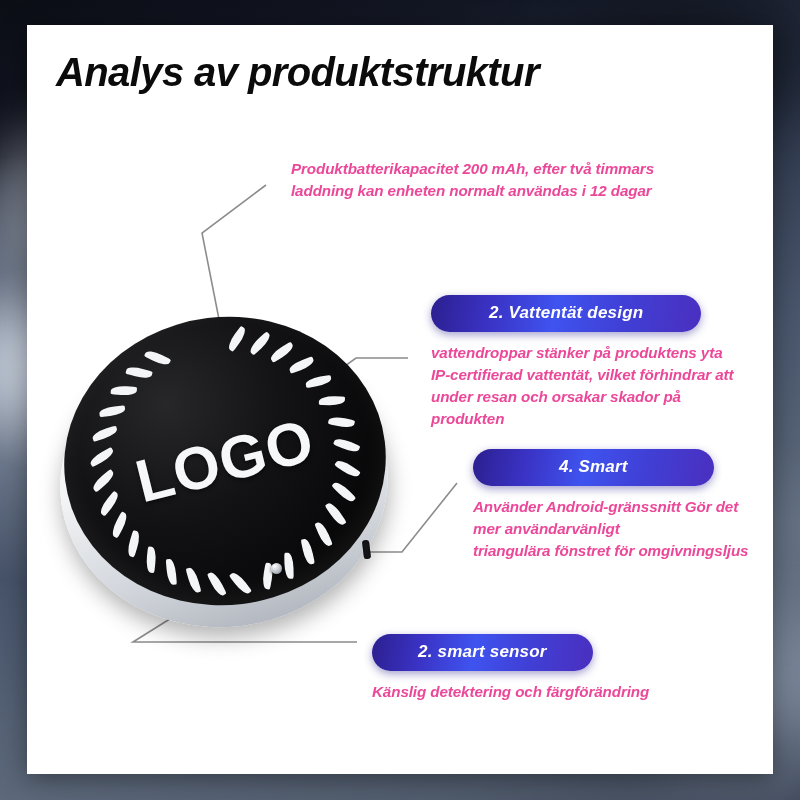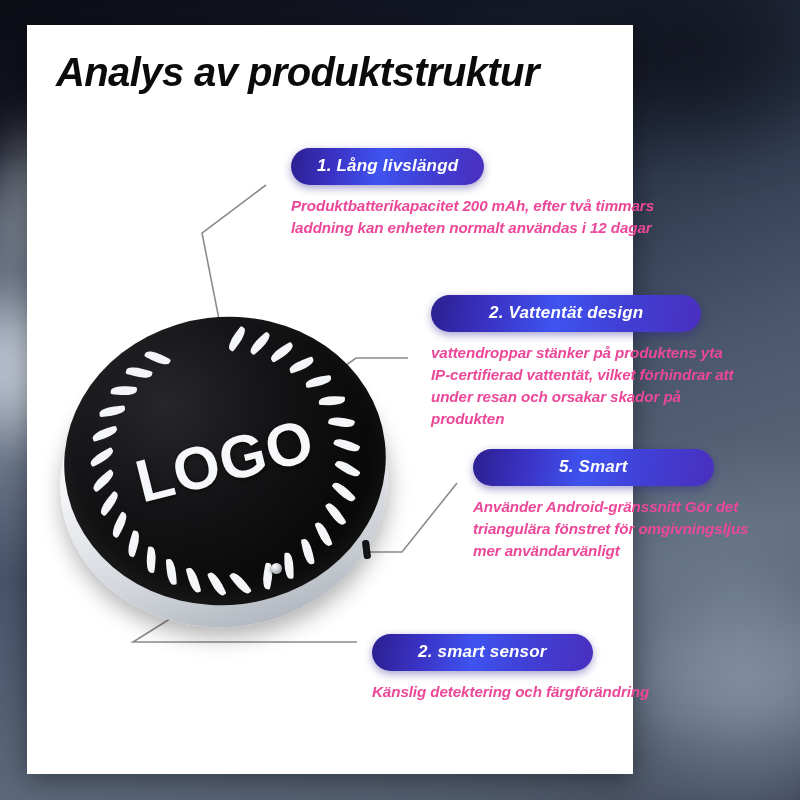--- a/index.html
+++ b/index.html
@@ -42,21 +42,21 @@
     filter: blur(18px); }
   .streak-e { left: 540px; top: -30px; width: 300px; height: 180px;
     background: radial-gradient(ellipse at center, rgba(12,14,22,.95), rgba(12,14,22,0));
     border-radius: 50%; }
 
   
   #card {
     position: absolute;
     left: 27px;
     top: 25px;
-    width: 606px;
+    width: 746px;
     height: 749px;
     background: #ffffff;
     box-shadow: 0 6px 26px rgba(0,0,0,.42);
   }
 
   
   #title {
     position: absolute;
     left: 29px;
     top: 25px;
@@ -236,43 +236,42 @@
         <div class="leaf" style="transform: rotate(-7deg) rotate(-227deg) translateX(112px) rotate(-34deg); transform-origin: 0px 4px; left: 50%; top: 50%; margin-top: -4px;"></div>
         <div class="leaf" style="transform: rotate(-7deg) rotate(-238deg) translateX(112px) rotate(-34deg); transform-origin: 0px 4px; left: 50%; top: 50%; margin-top: -4px;"></div>
         <div class="leaf" style="transform: rotate(-7deg) rotate(-249deg) translateX(112px) rotate(-34deg); transform-origin: 0px 4px; left: 50%; top: 50%; margin-top: -4px;"></div>
         <div class="leaf" style="transform: rotate(-7deg) rotate(-260deg) translateX(112px) rotate(-34deg); transform-origin: 0px 4px; left: 50%; top: 50%; margin-top: -4px;"></div>
       </div>
     <div class="sensor-dot"></div>
     <div class="usb-port"></div>
   </div>
 
   <div class="callout" id="callout1">
-    <div class="badge">1. Lång livslängd</div>
     <div class="desc">
       <div>Produktbatterikapacitet 200 mAh, efter två timmars</div>
       <div>laddning kan enheten normalt användas i 12 dagar</div>
     </div>
   </div>
 
   <div class="callout" id="callout2">
     <div class="badge wide">2. Vattentät design</div>
     <div class="desc">
       <div>vattendroppar stänker på produktens yta</div>
       <div>IP-certifierad vattentät, vilket förhindrar att</div>
       <div>under resan och orsakar skador på</div>
       <div>produkten</div>
     </div>
   </div>
 
   <div class="callout" id="callout3">
-    <div class="badge wide3">5. Smart</div>
+    <div class="badge wide3">4. Smart</div>
     <div class="desc">
       <div>Använder Android-gränssnitt Gör det</div>
+      <div>mer användarvänligt</div>
       <div>triangulära fönstret för omgivningsljus</div>
-      <div>mer användarvänligt</div>
     </div>
   </div>
 
   <div class="callout" id="callout4">
     <div class="badge wide4">2. smart sensor</div>
     <div class="desc">
       <div>Känslig detektering och färgförändring</div>
     </div>
   </div>
 

